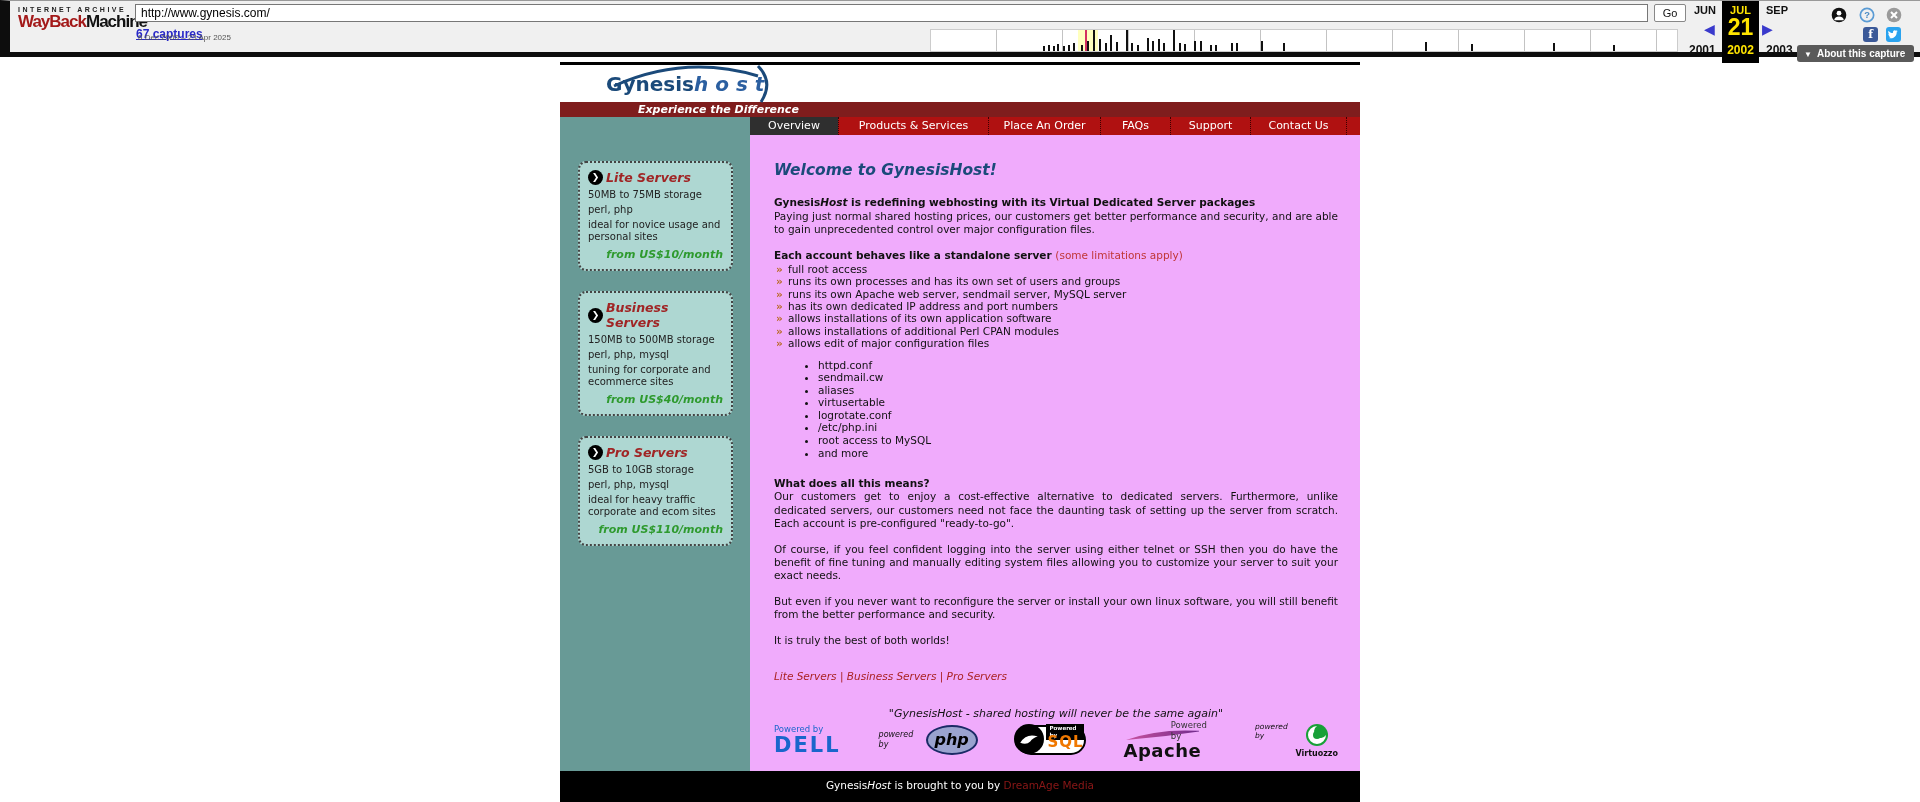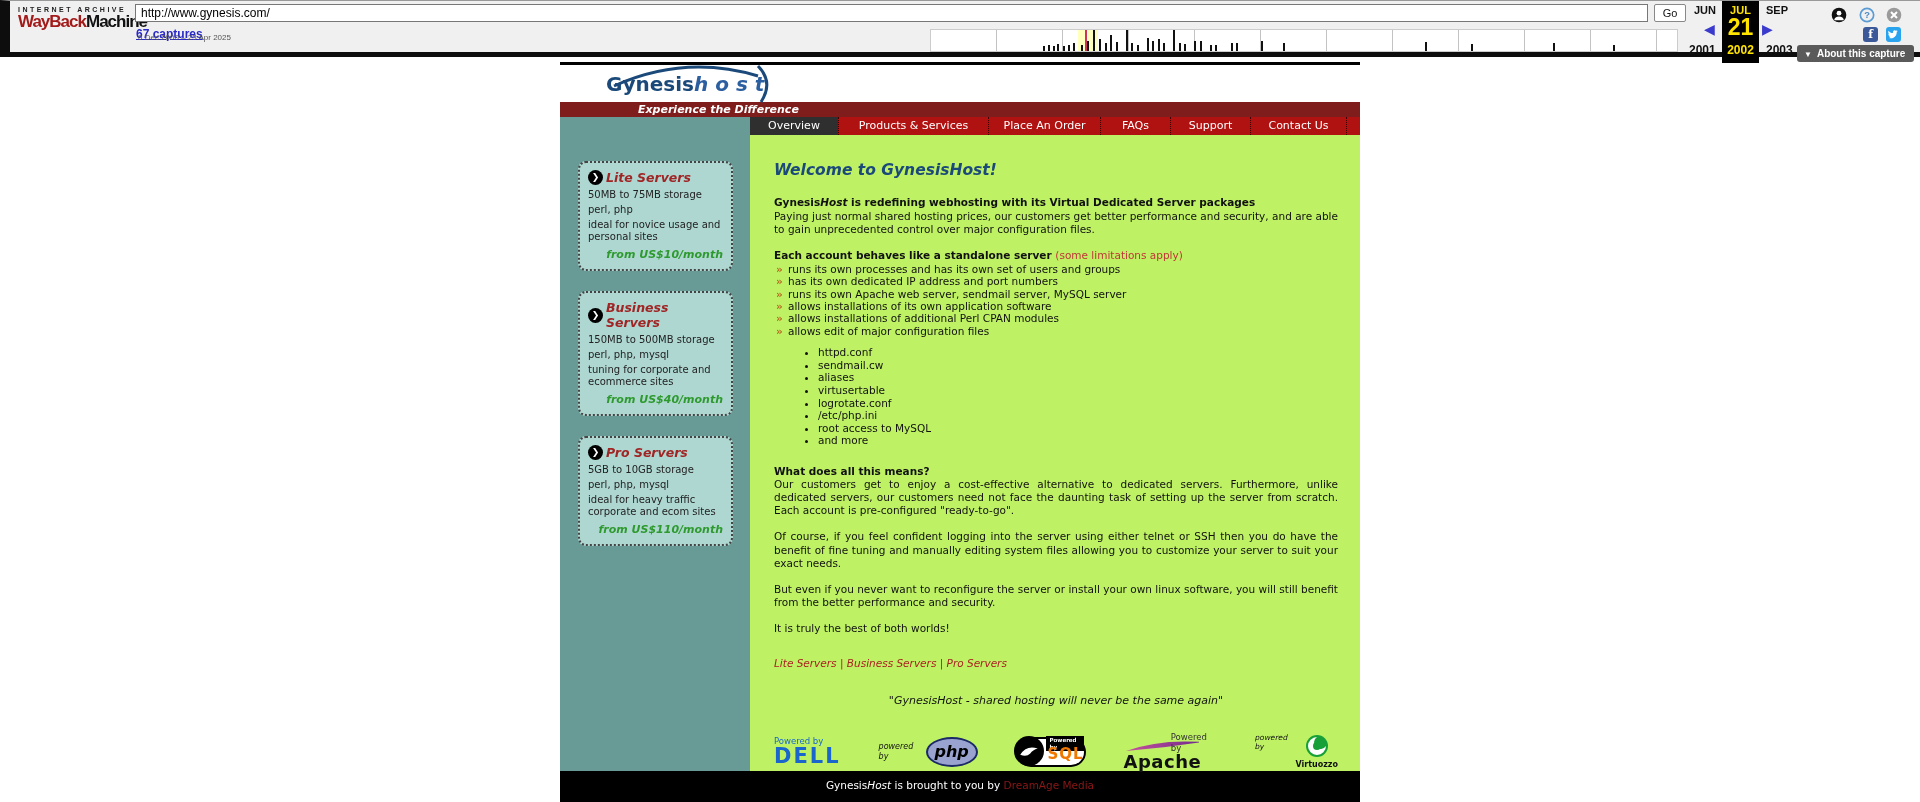--- a/index.html
+++ b/index.html
@@ -83,21 +83,21 @@
     border:2px dotted #444; border-radius:8px; padding:7px 8px 8px 8px; cursor:pointer; }
   .box-title-row { display:flex; align-items:center; margin-bottom:4px; }
   .box-icon { width:15px; height:15px; background:#000; border-radius:50%;
     color:#fff; font-size:9px; font-weight:bold; text-align:center; line-height:15px;
     margin-right:3px; flex:0 0 auto; }
   .box-title { font-size:12.5px; font-weight:bold; font-style:italic; color:#a02525; }
   .box-line { font-size:10px; color:#222; margin:3.5px 0; line-height:1.15; }
   .box-price { text-align:right; font-size:11px; font-weight:bold; font-style:italic;
     color:#2e9a2e; margin-top:6px; }
 
-  .main { flex:1; background:#bef264; padding:26px 22px 0 24px; font-size:10.5px;
+  .main { flex:1; background:#f0abfc; padding:26px 22px 0 24px; font-size:10.5px;
     color:#111; line-height:1.25; }
   .main h1 { font-size:15.5px; font-weight:bold; font-style:italic; color:#1b4a7a;
     margin-bottom:16px; }
   .para { text-align:justify; margin-bottom:13px; }
   .lead-bold { font-weight:bold; }
   .lead-bold .it { font-style:italic; }
   .feature-head { font-weight:bold; }
   .limit-note { color:#c03636; font-weight:normal; }
   ul.features { list-style:none; margin:1px 0 0 2px; }
   ul.features li { padding-left:12px; position:relative; line-height:1.18; }
@@ -107,21 +107,21 @@
   ul.cfg li { line-height:1.2; }
   .spacer-lg { height:18px; }
   .center-links { margin:22px 0 0 0; font-style:italic;
     color:#aa2222; }
   .center-links span.lnk { cursor:pointer; }
   .quote { text-align:center; font-style:italic; margin-top:24px; color:#111;
     font-size:11px; }
 
   
   .logo-row { display:flex; justify-content:space-between; align-items:center; gap:38px;
-    margin-top:24px; }
+    }
   .plogo { display:flex; align-items:center; cursor:pointer; }
   .dell { flex-direction:column; align-items:flex-start; color:#1a66cc; }
   .dell .pb { font-size:8.5px; }
   .dell .big { font-size:21px; font-weight:bold; letter-spacing:2px; line-height:1; }
   .php .pb { font-size:8px; font-style:italic; color:#111; margin-right:4px;
     line-height:1.2; }
   .php-ellipse { width:56px; height:30px; background:#9aa3cf; border:2px solid #1b2a66;
     border-radius:50%; text-align:center; line-height:26px; font-size:16px;
     font-weight:bold; font-style:italic; color:#000; }
   .mysql-pill { position:relative; width:70px; height:30px; border:2px solid #000;
@@ -315,23 +315,24 @@
         <div class="lead-bold">
           <span>Gynesis</span><span class="it">Host</span><span> is redefining webhosting with its Virtual Dedicated Server packages</span>
         </div>
         <span>Paying just normal shared hosting prices, our customers get better performance and security, and are able to gain unprecedented control over major configuration files.</span>
       </div>
 
       <div>
         <span class="feature-head">Each account behaves like a standalone server </span><span class="limit-note">(some limitations apply)</span>
       </div>
       <ul class="features">
+        <li>full root access</li>
         <li>runs its own processes and has its own set of users and groups</li>
+        <li>runs its own Apache web server, sendmail server, MySQL server</li>
         <li>has its own dedicated IP address and port numbers</li>
-        <li>runs its own Apache web server, sendmail server, MySQL server</li>
         <li>allows installations of its own application software</li>
         <li>allows installations of additional Perl CPAN modules</li>
         <li>allows edit of major configuration files</li>
       </ul>
       <ul class="cfg">
         <li>httpd.conf</li>
         <li>sendmail.cw</li>
         <li>aliases</li>
         <li>virtusertable</li>
         <li>logrotate.conf</li>

